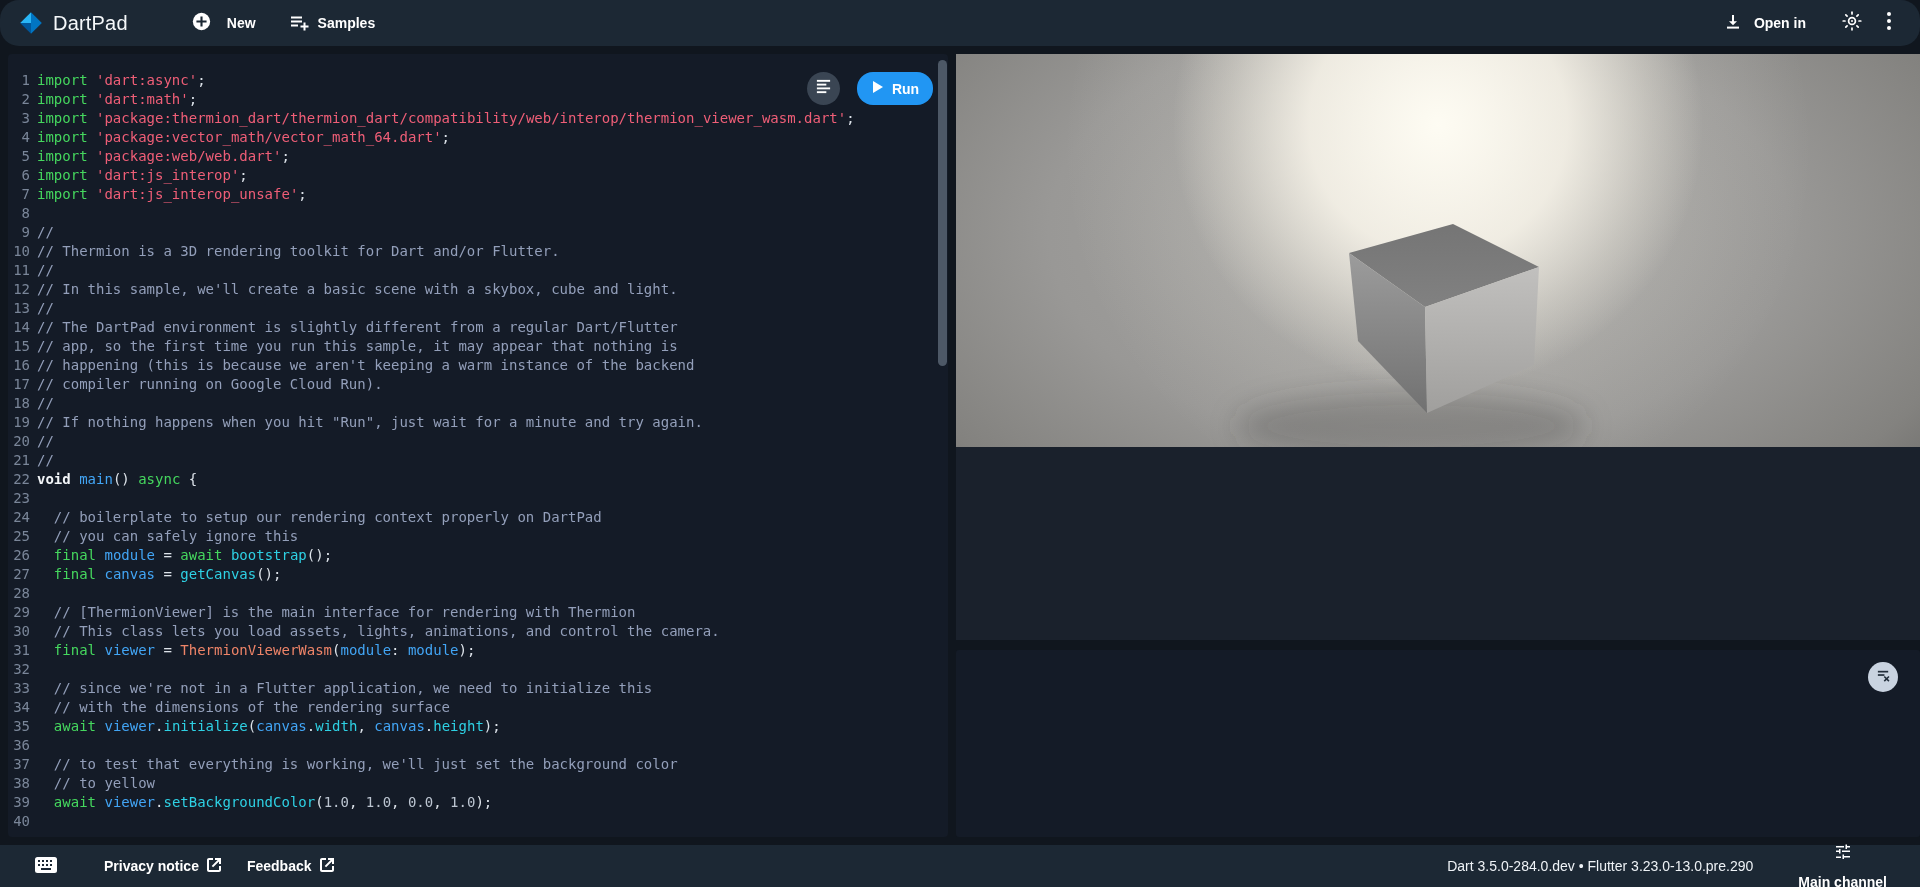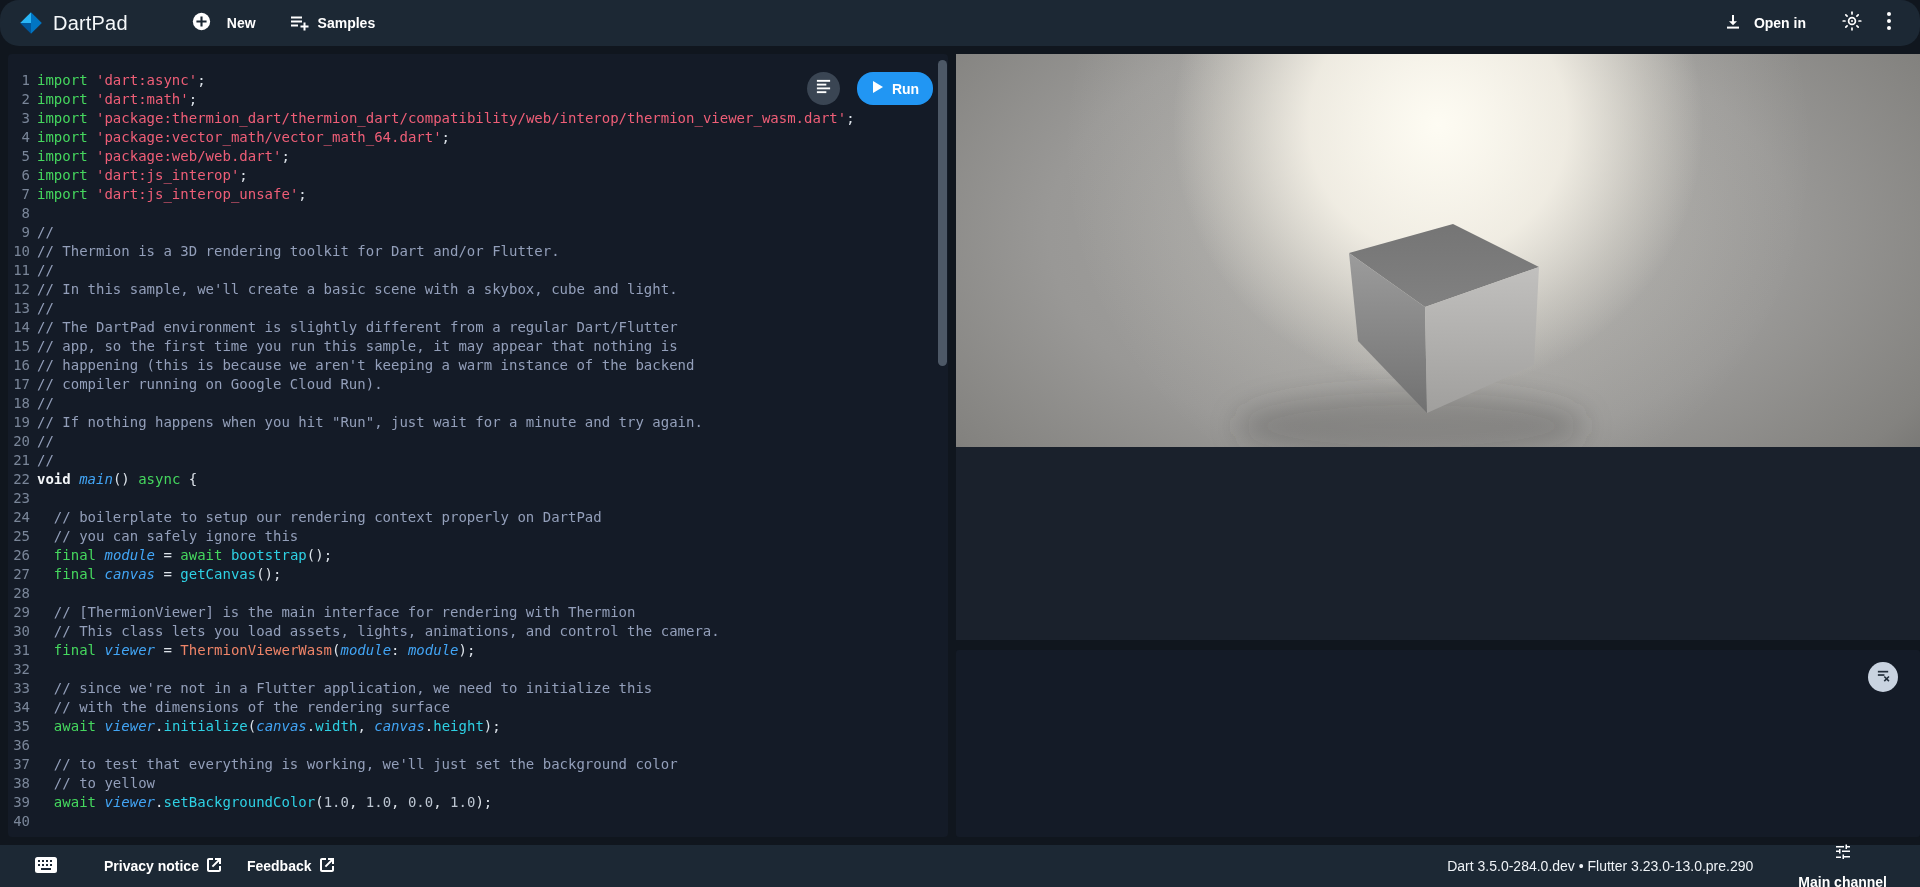--- a/index.html
+++ b/index.html
@@ -33,21 +33,21 @@
   
   .main{display:flex;height:799px;padding:8px 0 8px 8px;}
   .editor-pane{position:relative;flex:none;width:940px;margin-right:8px;background:var(--panel-bg);border-radius:4px;overflow:hidden;}
   .code-area{padding-top:17px;font-family:"DejaVu Sans Mono","Liberation Mono",monospace;}
   .cl{display:flex;height:19px;line-height:19px;font-size:14px;}
   .ln{flex:none;width:22px;text-align:right;color:#7a8699;}
   .ct{margin-left:7px;white-space:pre;color:#dde3ea;}
   .t-kw{color:#45d75e;}
   .t-str{color:#ef5e77;}
   .t-cm{color:#939fba;}
-  .t-id{color:#42a5f5;font-style:italic;}
+  .t-id{color:#42a5f5;}
   .t-fn{color:#2ed1e4;}
   .t-cls{color:#ee8468;}
   .t-num{color:#bcc5d1;}
   .t-pl{color:#dde3ea;}
   .t-ty{color:#f2f5f8;font-weight:bold;}
   .format-btn{position:absolute;left:799px;top:18px;width:33px;height:33px;border-radius:50%;background:#3a4553;display:flex;align-items:center;justify-content:center;cursor:pointer;}
   .run-btn{position:absolute;left:849px;top:18px;width:76px;height:33px;border-radius:16px;background:var(--accent);color:#fff;font-size:14px;font-weight:bold;display:flex;align-items:center;justify-content:center;gap:8px;cursor:pointer;}
   .vscrollbar{position:absolute;left:930px;top:6px;width:9px;height:306px;border-radius:5px;background:#4d5866;cursor:pointer;}
   
   .right-col{flex:1;display:flex;flex-direction:column;min-width:0;}

